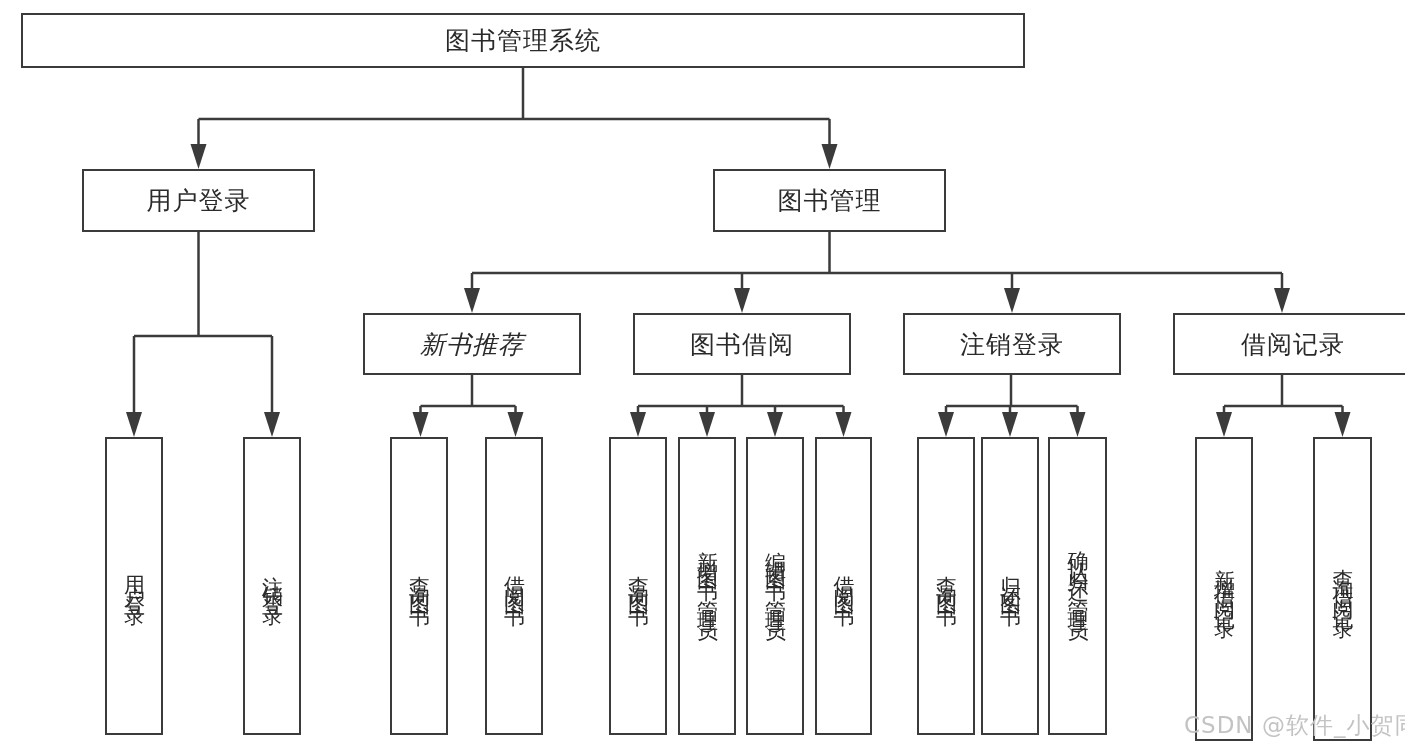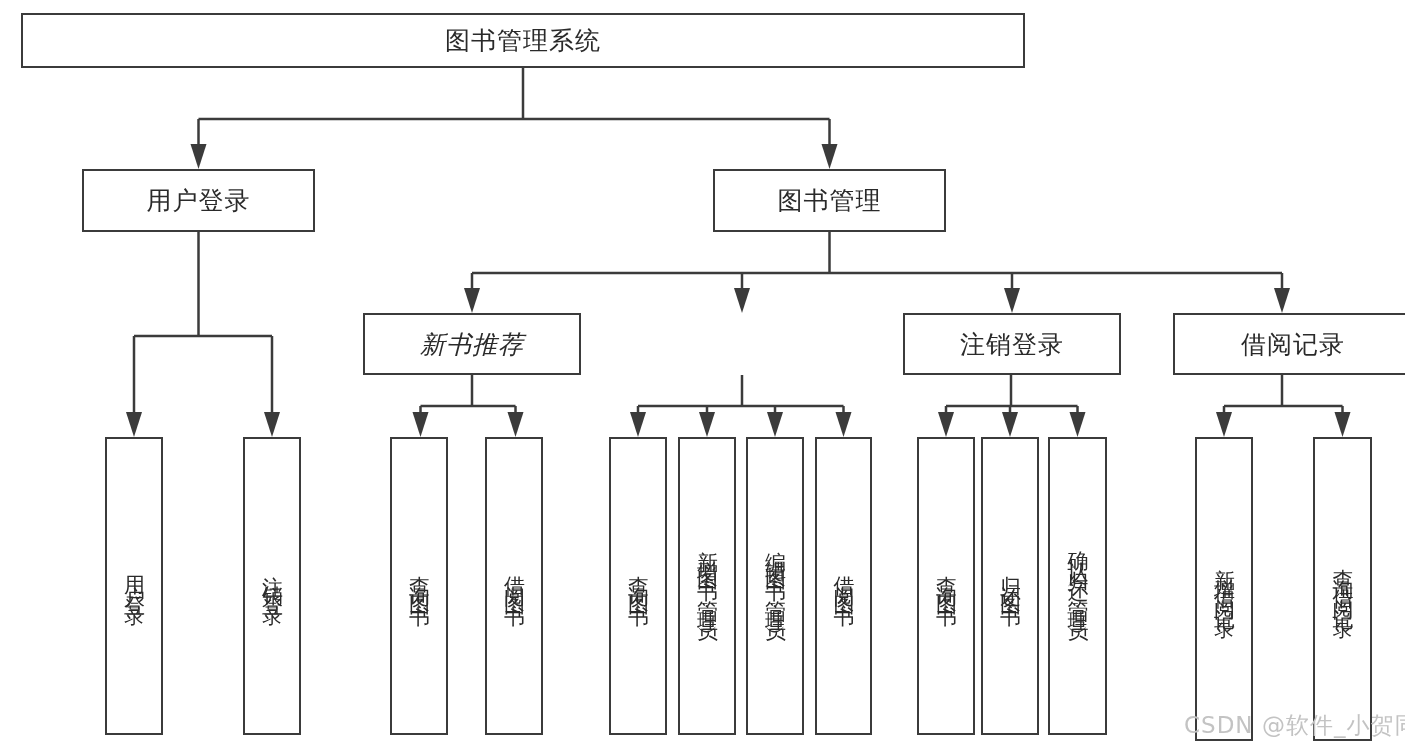--- a/index.html
+++ b/index.html
@@ -117,20 +117,21 @@
     <polygon class="hd" points="1216,412 1232,412 1224,437"></polygon>
     <polygon class="hd" points="1334.5,412 1350.5,412 1342.5,437"></polygon>
   </svg>
 
   <div class="node" style="left:21px; top:13px; width:1004px; height:55px;">图书管理系统</div>
 
   <div class="node" style="left:82px; top:169px; width:233px; height:63px;">用户登录</div>
   <div class="node" style="left:713px; top:169px; width:233px; height:63px;">图书管理</div>
 
   <div class="node" style="left:363px; top:313px; width:218px; height:62px;font-style:italic;">新书推荐</div>
+  <div class="node" style="left:633px; top:313px; width:218px; height:62px;">图书借阅</div>
   <div class="node" style="left:903px; top:313px; width:218px; height:62px;">注销登录</div>
   <div class="node" style="left:1173px; top:313px; width:240px; height:62px;">借阅记录</div>
 
   <div class="node v" style="left:105px; top:437px; width:58px; height:298px;">用户登录</div>
   <div class="node v" style="left:243px; top:437px; width:58px; height:298px;">注销登录</div>
 
   <div class="node v" style="left:390px; top:437px; width:58px; height:298px;">查询图书</div>
   <div class="node v" style="left:485px; top:437px; width:58px; height:298px;">借阅图书</div>
 
   <div class="node v" style="left:609px; top:437px; width:58px; height:298px;">查询图书</div>

